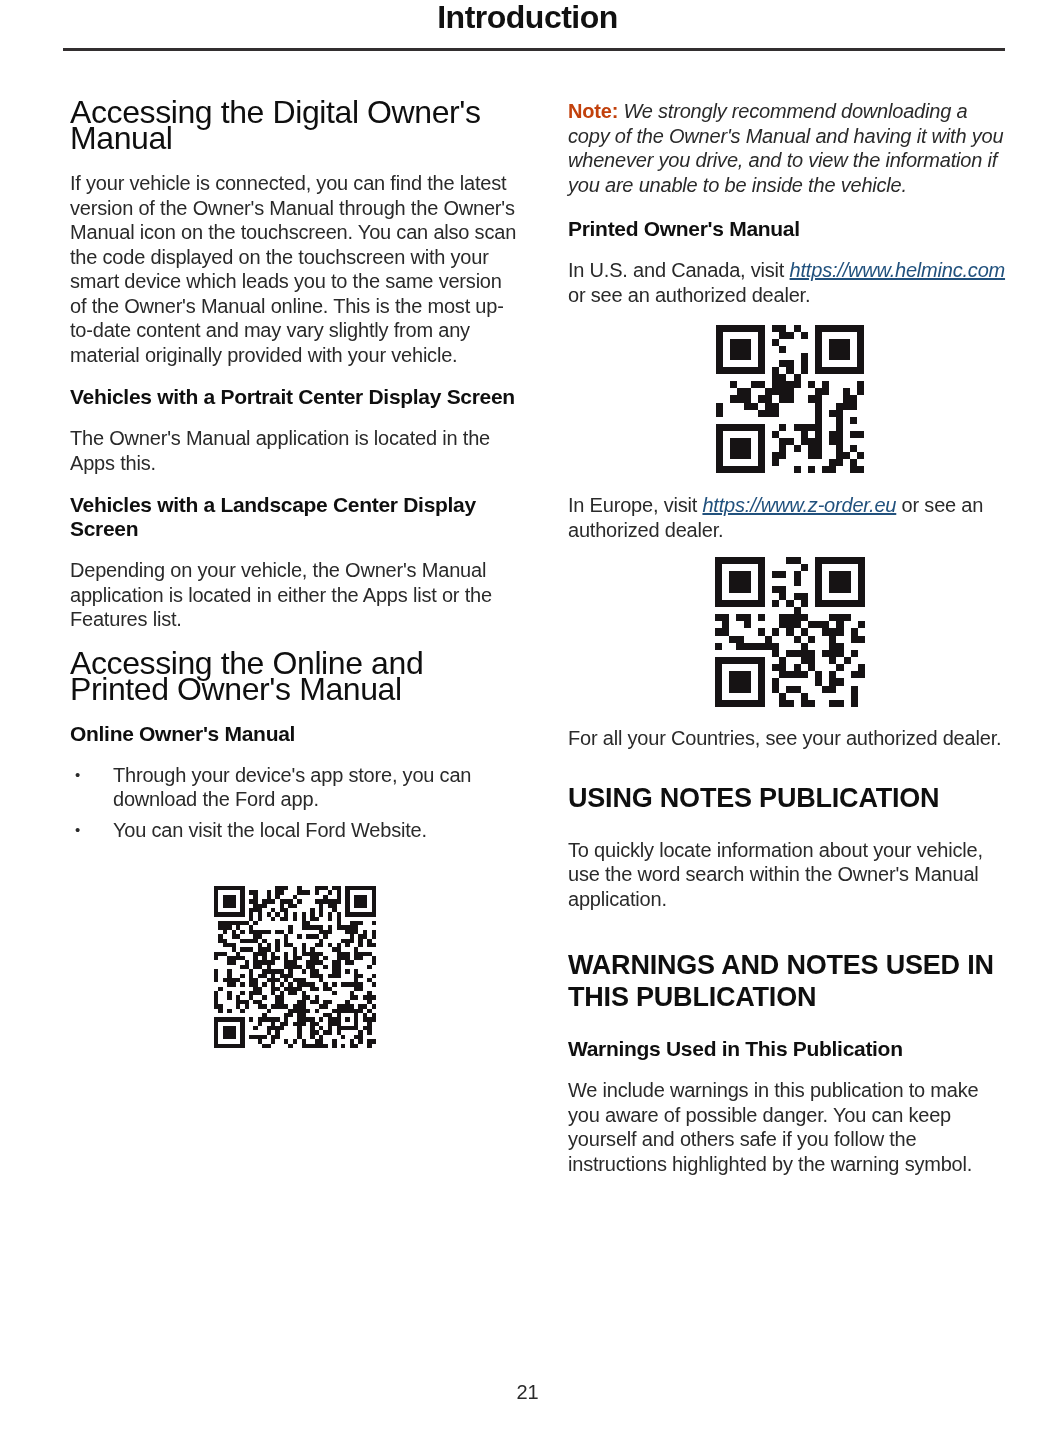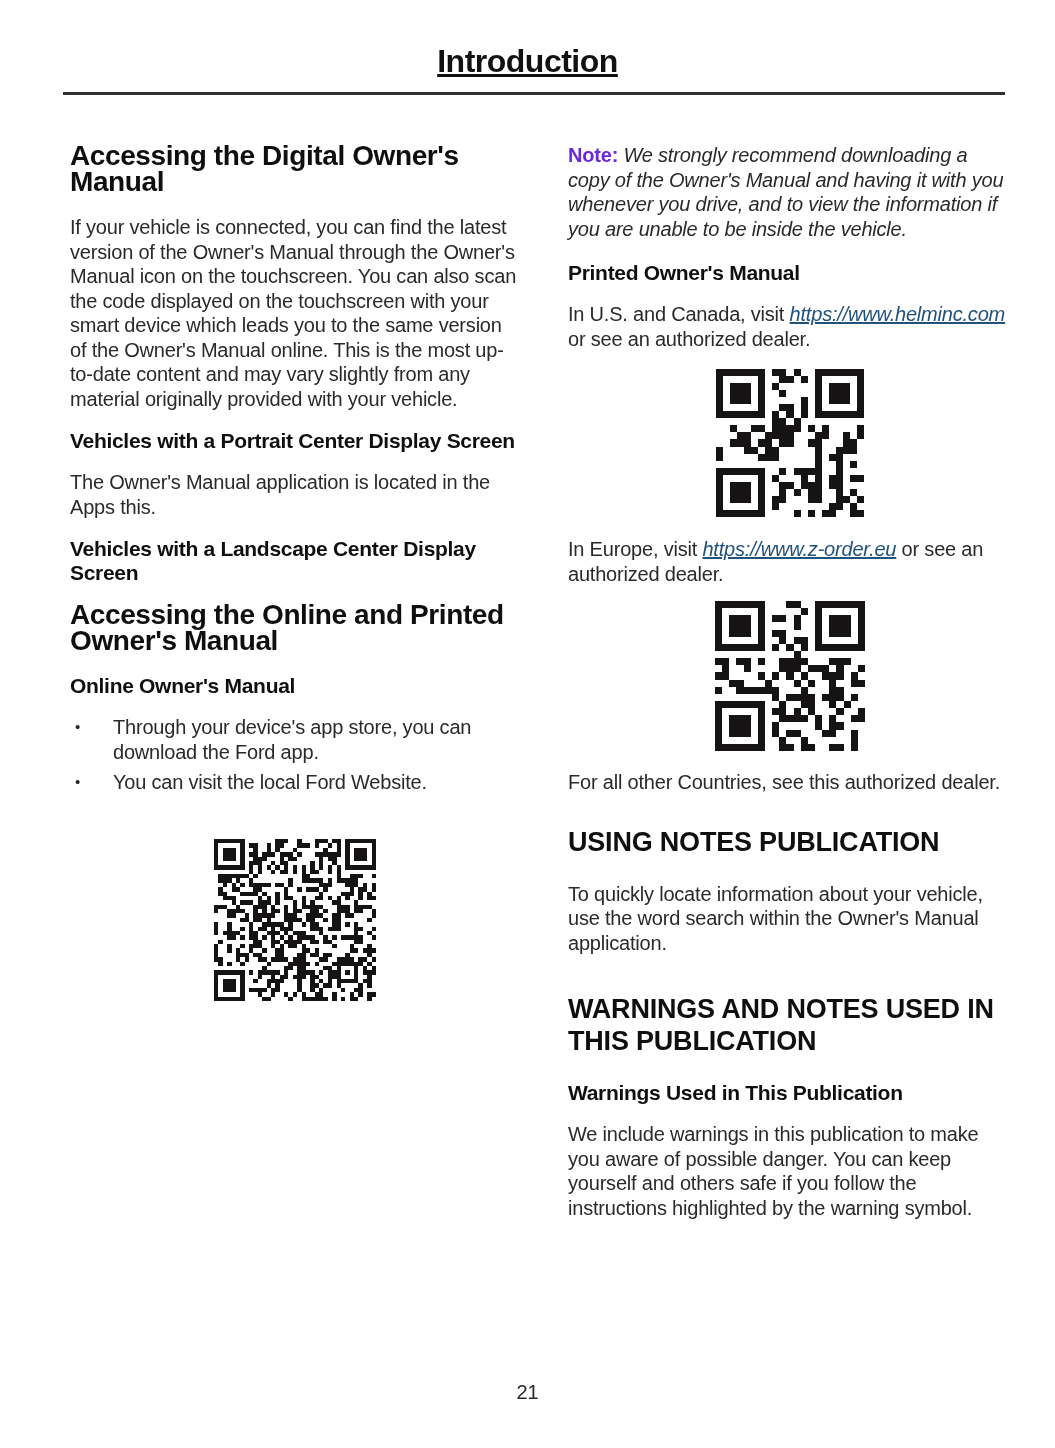--- a/index.html
+++ b/index.html
@@ -3,42 +3,42 @@
 <meta charset="utf-8">
 <style>
   html,body{margin:0;padding:0;background:#ffffff;}
   .page{
     width:1055px;height:1448px;position:relative;background:#ffffff;
     font-family:"Liberation Sans","DejaVu Sans",sans-serif;
     color:#2a2a2a;box-sizing:border-box;overflow:hidden;
   }
   .doc-title{
     text-align:center;font-size:32px;font-weight:800;color:#111;
-    padding-top:44px;letter-spacing:-0.5px;line-height:1.1;text-decoration:underline;
+    letter-spacing:-0.5px;line-height:1.1;
   }
   .title-rule{height:3px;background:#332f30;margin:13px 50px 0 63px;}
   .columns{display:flex;gap:48px;padding:48px 42px 0 70px;align-items:flex-start;}
   .col{box-sizing:border-box;}
   .col-left{width:452px;}
   .col-right{width:447px;}
   h2.section{
-    font-size:28px;line-height:26px;font-weight:700;color:#0f0f0f;
+    font-size:32px;line-height:26px;font-weight:400;color:#0f0f0f;
     margin:0 0 20px;letter-spacing:-0.4px;
   }
   h3.sub{
     font-size:21px;line-height:24px;font-weight:800;color:#0f0f0f;
     margin:0 0 17px;letter-spacing:-0.3px;
   }
   h2.major{
     font-size:27px;line-height:32px;font-weight:800;color:#0f0f0f;
     margin:31px 0 24px;letter-spacing:-0.2px;
   }
   p.body{font-size:20px;line-height:24.5px;margin:0 0 18px;letter-spacing:-0.2px;}
   p.tight{margin-bottom:0;}
-  .note .note-label{font-weight:800;font-style:normal;color:#6d28d9;}
+  .note .note-label{font-weight:800;font-style:normal;color:#c2410c;}
   .note .note-text{font-style:italic;}
   a.link, .link{
     color:var(--link-color,#1f5077);font-style:italic;
     text-decoration:underline;cursor:pointer;word-break:break-all;
   }
   .bullet-list{margin:0 0 16px;}
   .bullet-row{display:flex;font-size:20px;line-height:24.5px;letter-spacing:-0.2px;margin:0 0 6px;}
   .bullet-char{width:43px;flex:0 0 43px;padding-left:5px;box-sizing:border-box;font-size:15px;line-height:24.5px;color:#2a2a2a;}
   .bullet-text{flex:1;}
   .qr-wrap{display:flex;justify-content:center;}
@@ -64,20 +64,21 @@
     <div class="col col-left">
 
       <h2 class="section">Accessing the Digital Owner's Manual</h2>
 
       <p class="body">If your vehicle is connected, you can find the latest version of the Owner's Manual through the Owner's Manual icon on the touchscreen. You can also scan the code displayed on the touchscreen with your smart device which leads you to the same version of the Owner's Manual online. This is the most up-to-date content and may vary slightly from any material originally provided with your vehicle.</p>
 
       <h3 class="sub">Vehicles with a Portrait Center Display Screen</h3>
       <p class="body">The Owner's Manual application is located in the Apps this.</p>
 
       <h3 class="sub">Vehicles with a Landscape Center Display Screen</h3>
+      <p class="body">Depending on your vehicle, the Owner's Manual application is located in either the Apps list or the Features list.</p>
 
       <h2 class="section">Accessing the Online and Printed Owner's Manual</h2>
 
       <h3 class="sub">Online Owner's Manual</h3>
 
       <div class="bullet-list">
         <div class="bullet-row">
           <span class="bullet-char">•</span>
           <span class="bullet-text">Through your device's app store, you can download the Ford app.</span>
         </div>
@@ -918,21 +919,21 @@
               <rect x="14" y="0" width="7" height="7" fill="#161314"></rect>
               <rect x="15" y="1" width="5" height="5" fill="#fff"></rect>
               <rect x="16" y="2" width="3" height="3" fill="#161314"></rect>
               <rect x="0" y="14" width="7" height="7" fill="#161314"></rect>
               <rect x="1" y="15" width="5" height="5" fill="#fff"></rect>
               <rect x="2" y="16" width="3" height="3" fill="#161314"></rect>
             </svg>
           </div>
       </div>
 
-      <p class="body">For all other Countries, see this authorized dealer.</p>
+      <p class="body">For all your Countries, see your authorized dealer.</p>
 
       <h2 class="major">USING NOTES PUBLICATION</h2>
       <p class="body">To quickly locate information about your vehicle, use the word search within the Owner's Manual application.</p>
 
       <h2 class="major" style="margin-top:38px;margin-bottom:24px;">WARNINGS AND NOTES USED IN THIS PUBLICATION</h2>
       <h3 class="sub">Warnings Used in This Publication</h3>
       <p class="body">We include warnings in this publication to make you aware of possible danger. You can keep yourself and others safe if you follow the instructions highlighted by the warning symbol.</p>
 
     </div>
   </div>

